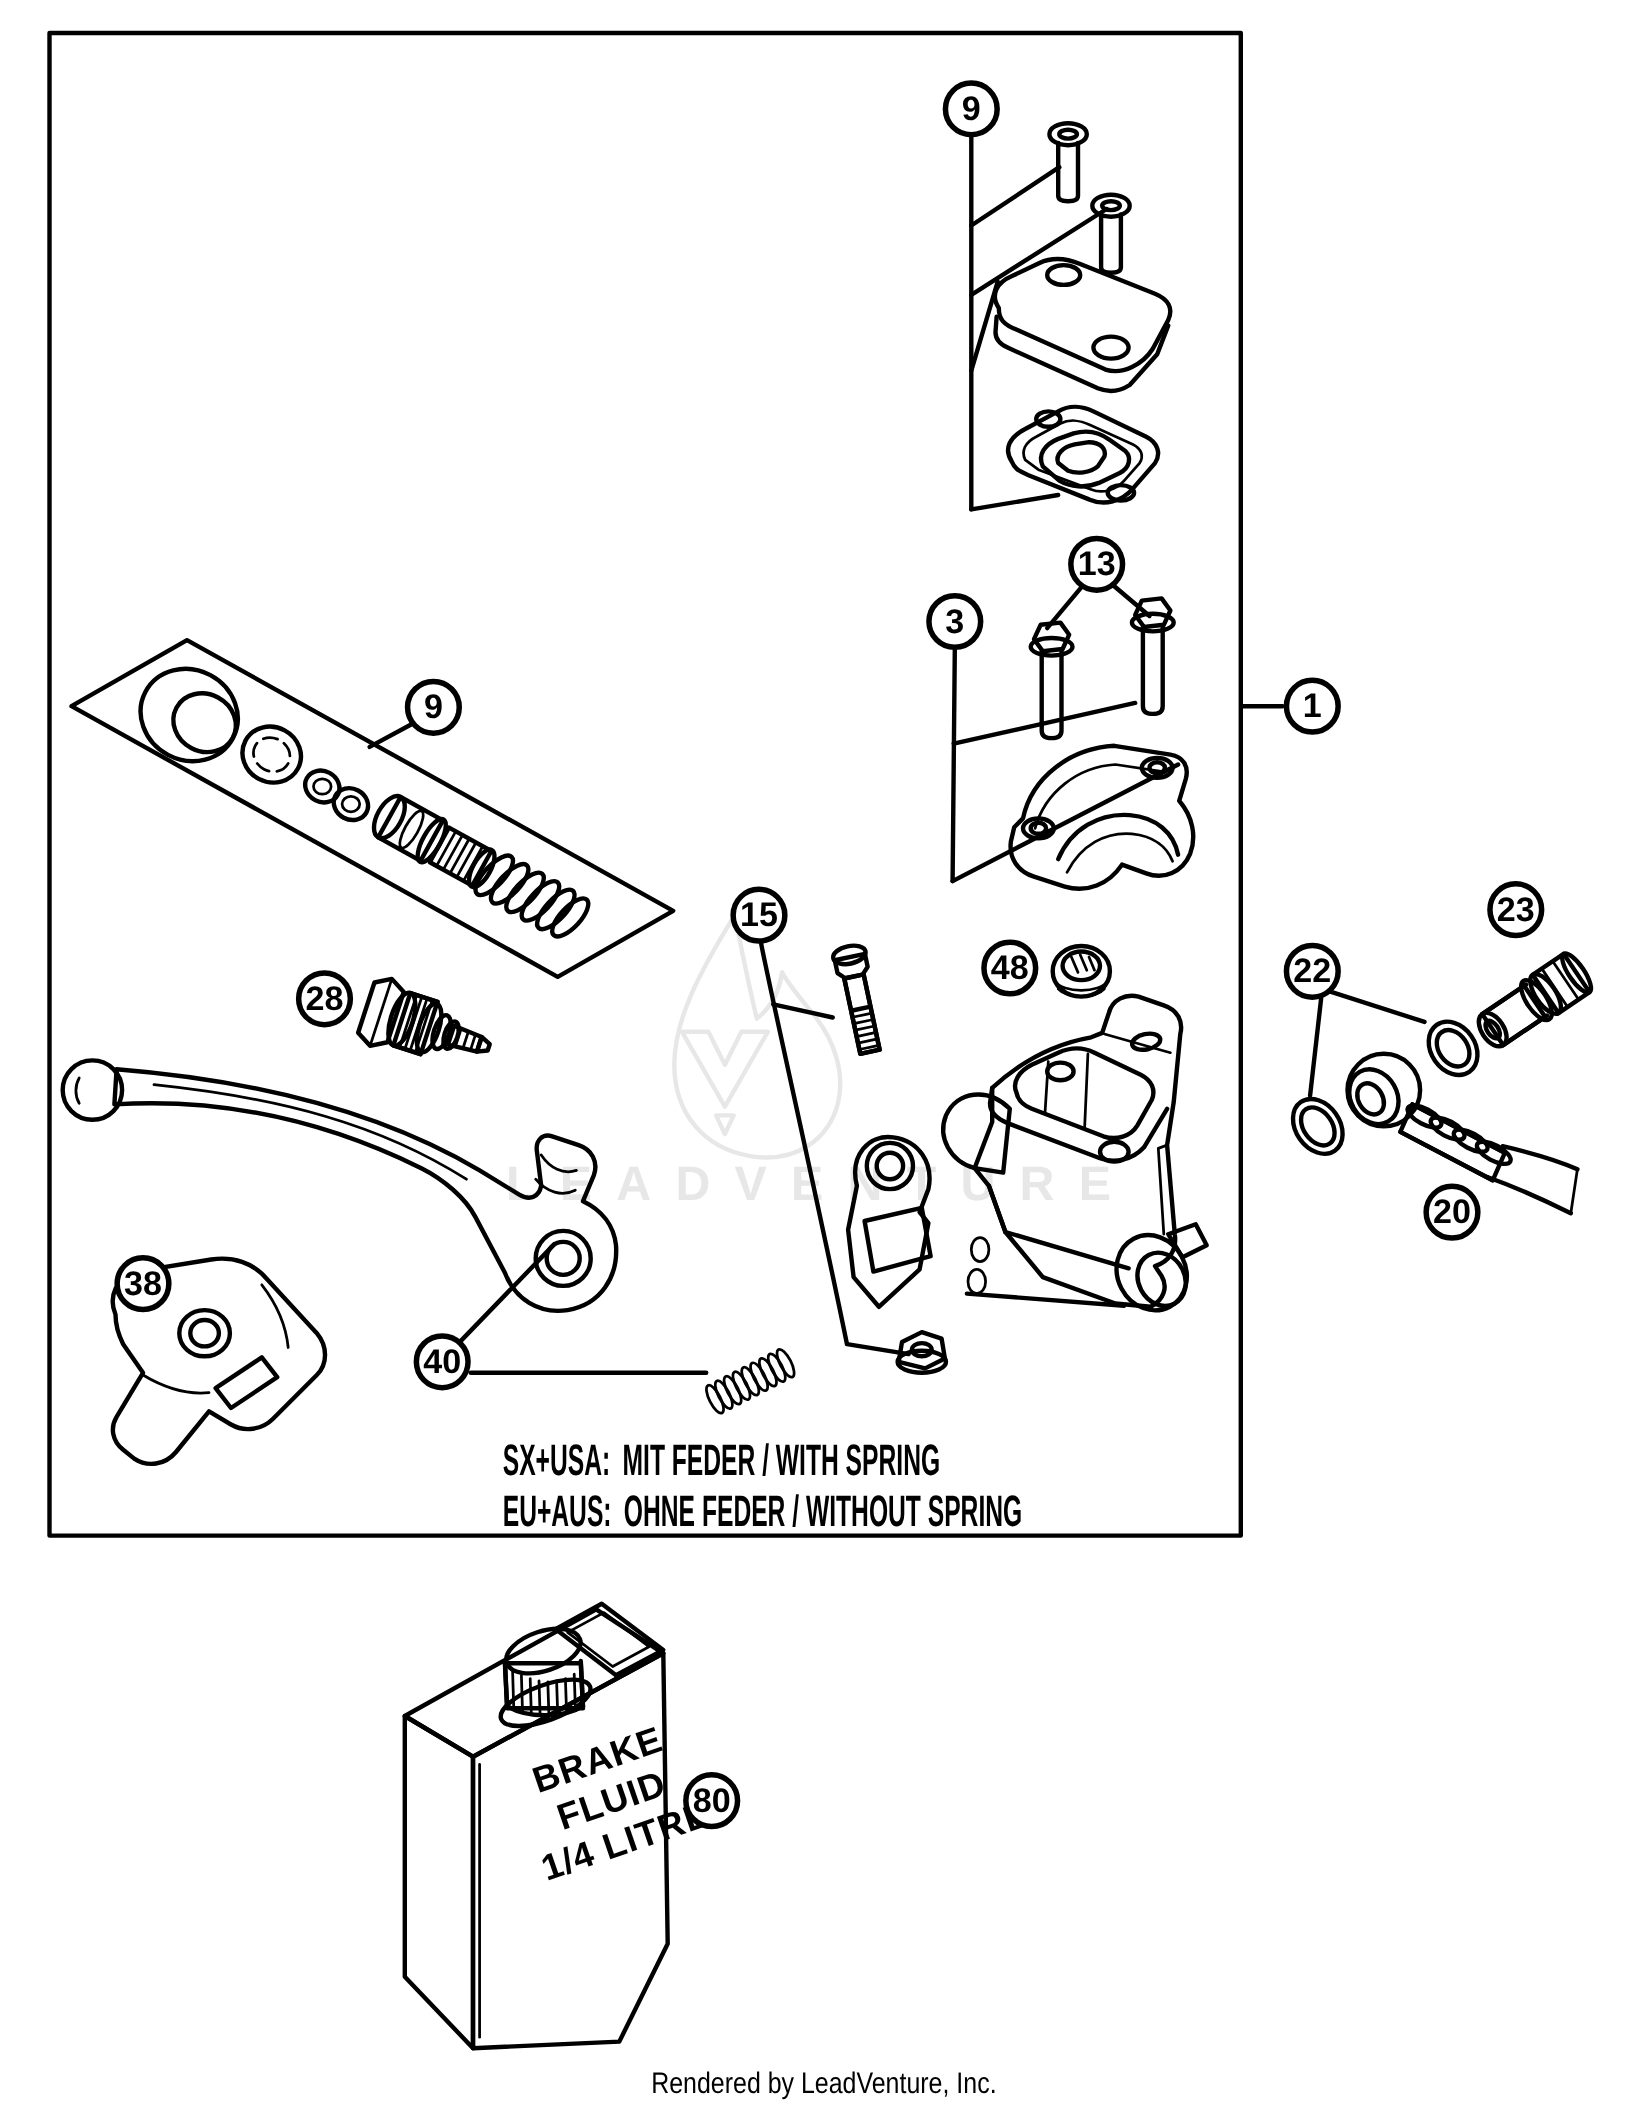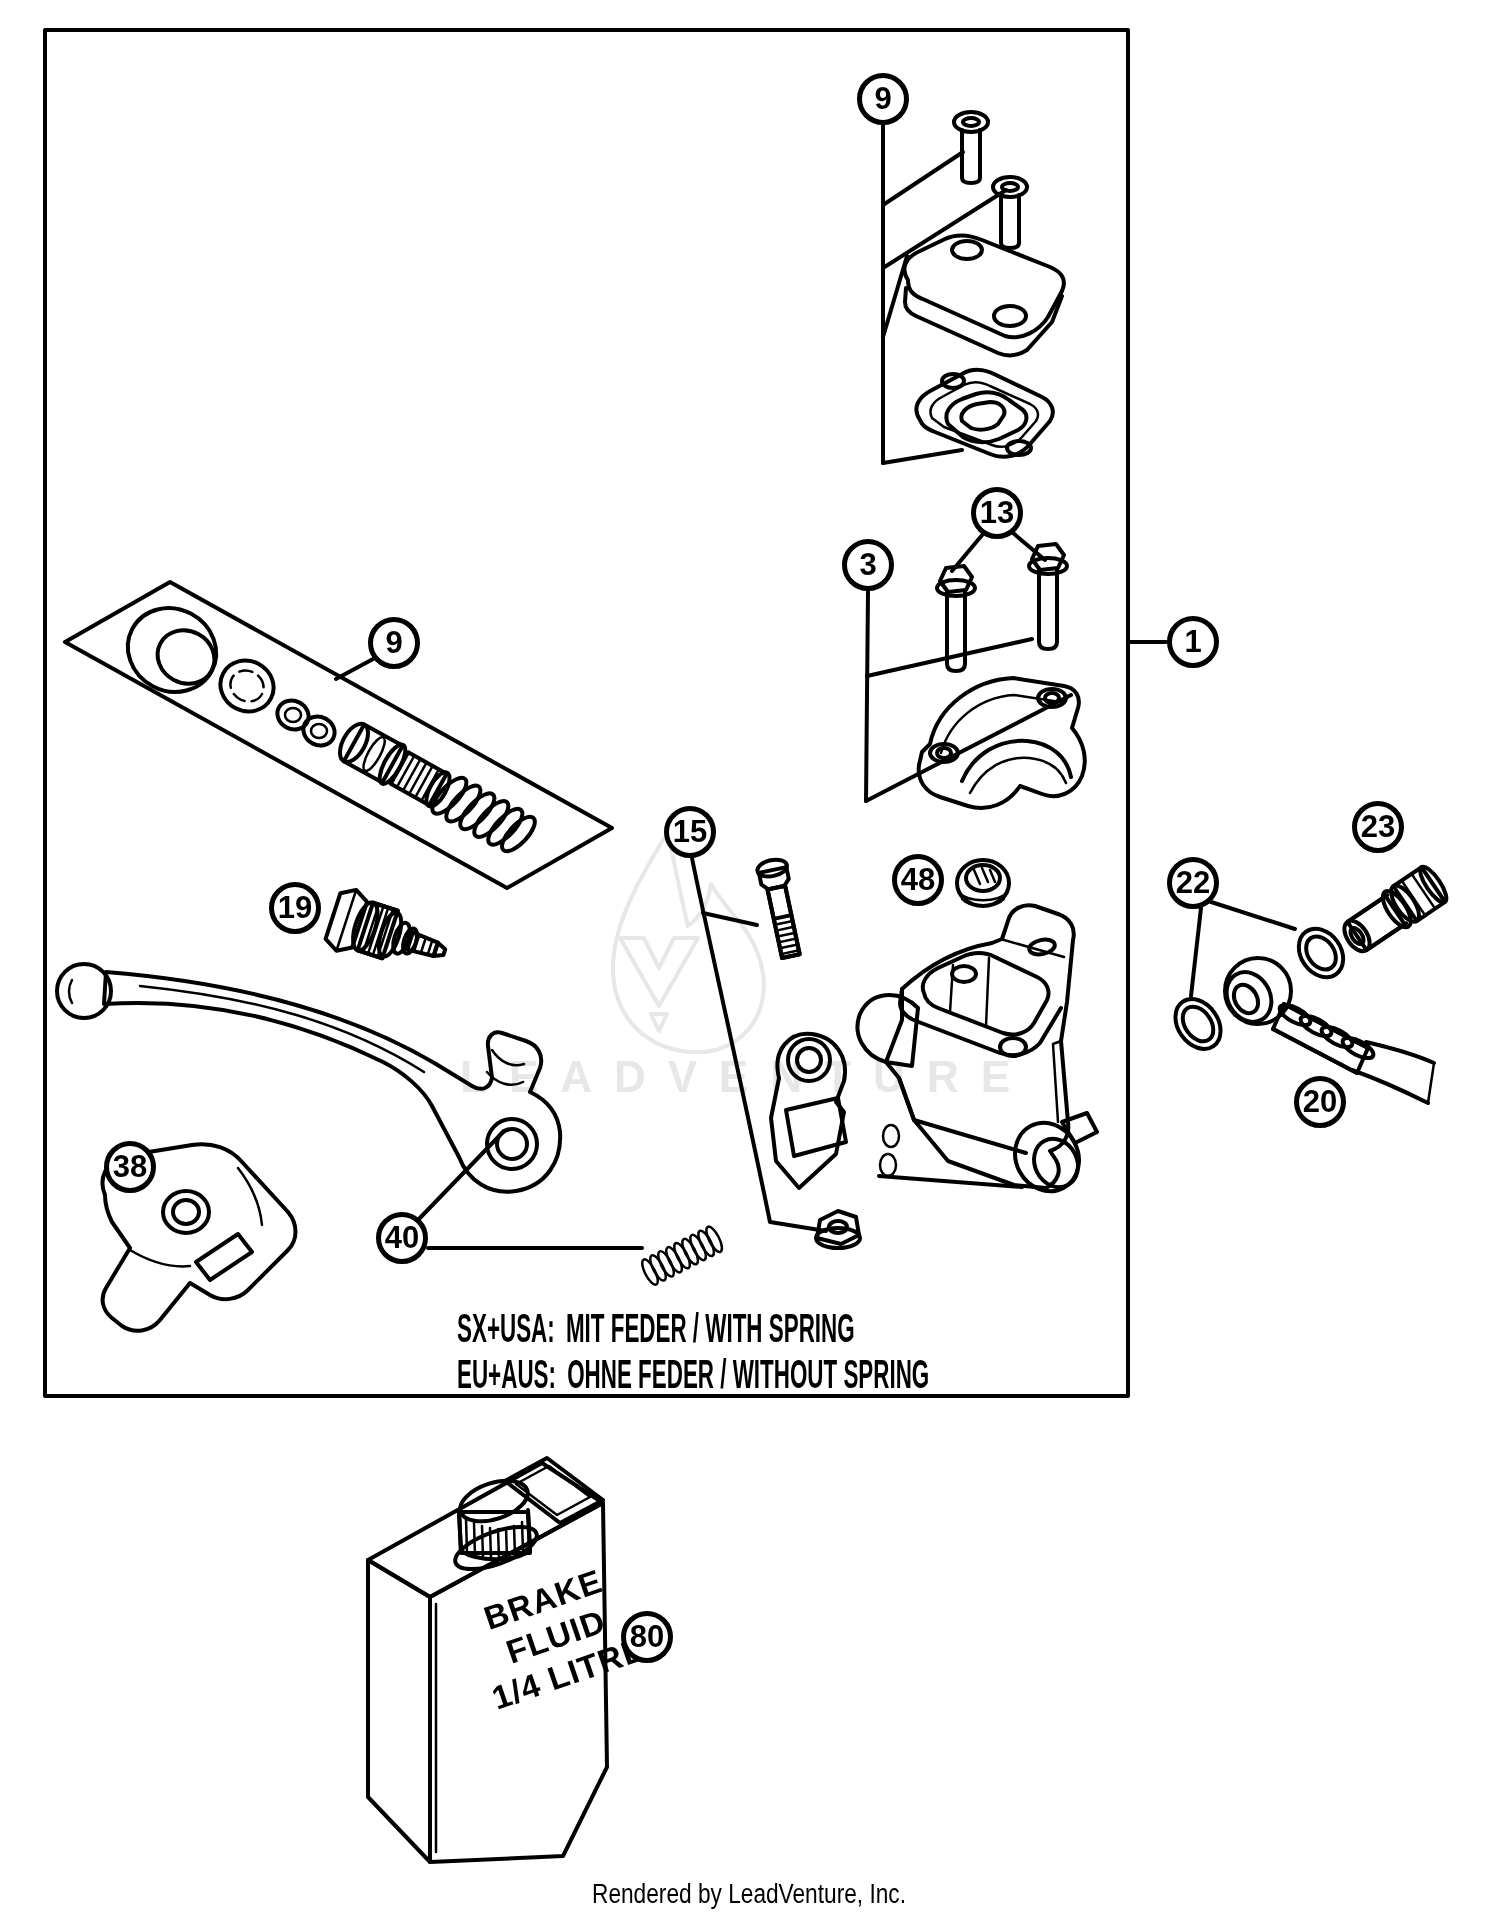--- a/index.html
+++ b/index.html
@@ -304,21 +304,21 @@
     </g>
   </svg>
 
   <div class="callout" style="left:1167px;top:616px">1</div>
   <div class="callout" style="left:857px;top:73px">9</div>
   <div class="callout" style="left:368px;top:617px">9</div>
   <div class="callout" style="left:842px;top:539px">3</div>
   <div class="callout" style="left:971px;top:487px">13</div>
   <div class="callout" style="left:664px;top:806px">15</div>
   <div class="callout" style="left:376px;top:1212px">40</div>
-  <div class="callout" style="left:269px;top:882px">19</div>
+  <div class="callout" style="left:269px;top:882px">28</div>
   <div class="callout" style="left:104px;top:1141px">38</div>
   <div class="callout" style="left:1294px;top:1076px">20</div>
   <div class="callout" style="left:1352px;top:801px">23</div>
   <div class="callout" style="left:1167px;top:857px">22</div>
   <div class="callout" style="left:892px;top:854px">48</div>
   <div class="callout" style="left:621px;top:1611px">80</div>
 
   <div class="note" style="left:457px;top:1306px">
     <span>SX+USA:</span>
     <span>MIT FEDER / WITH SPRING</span>

